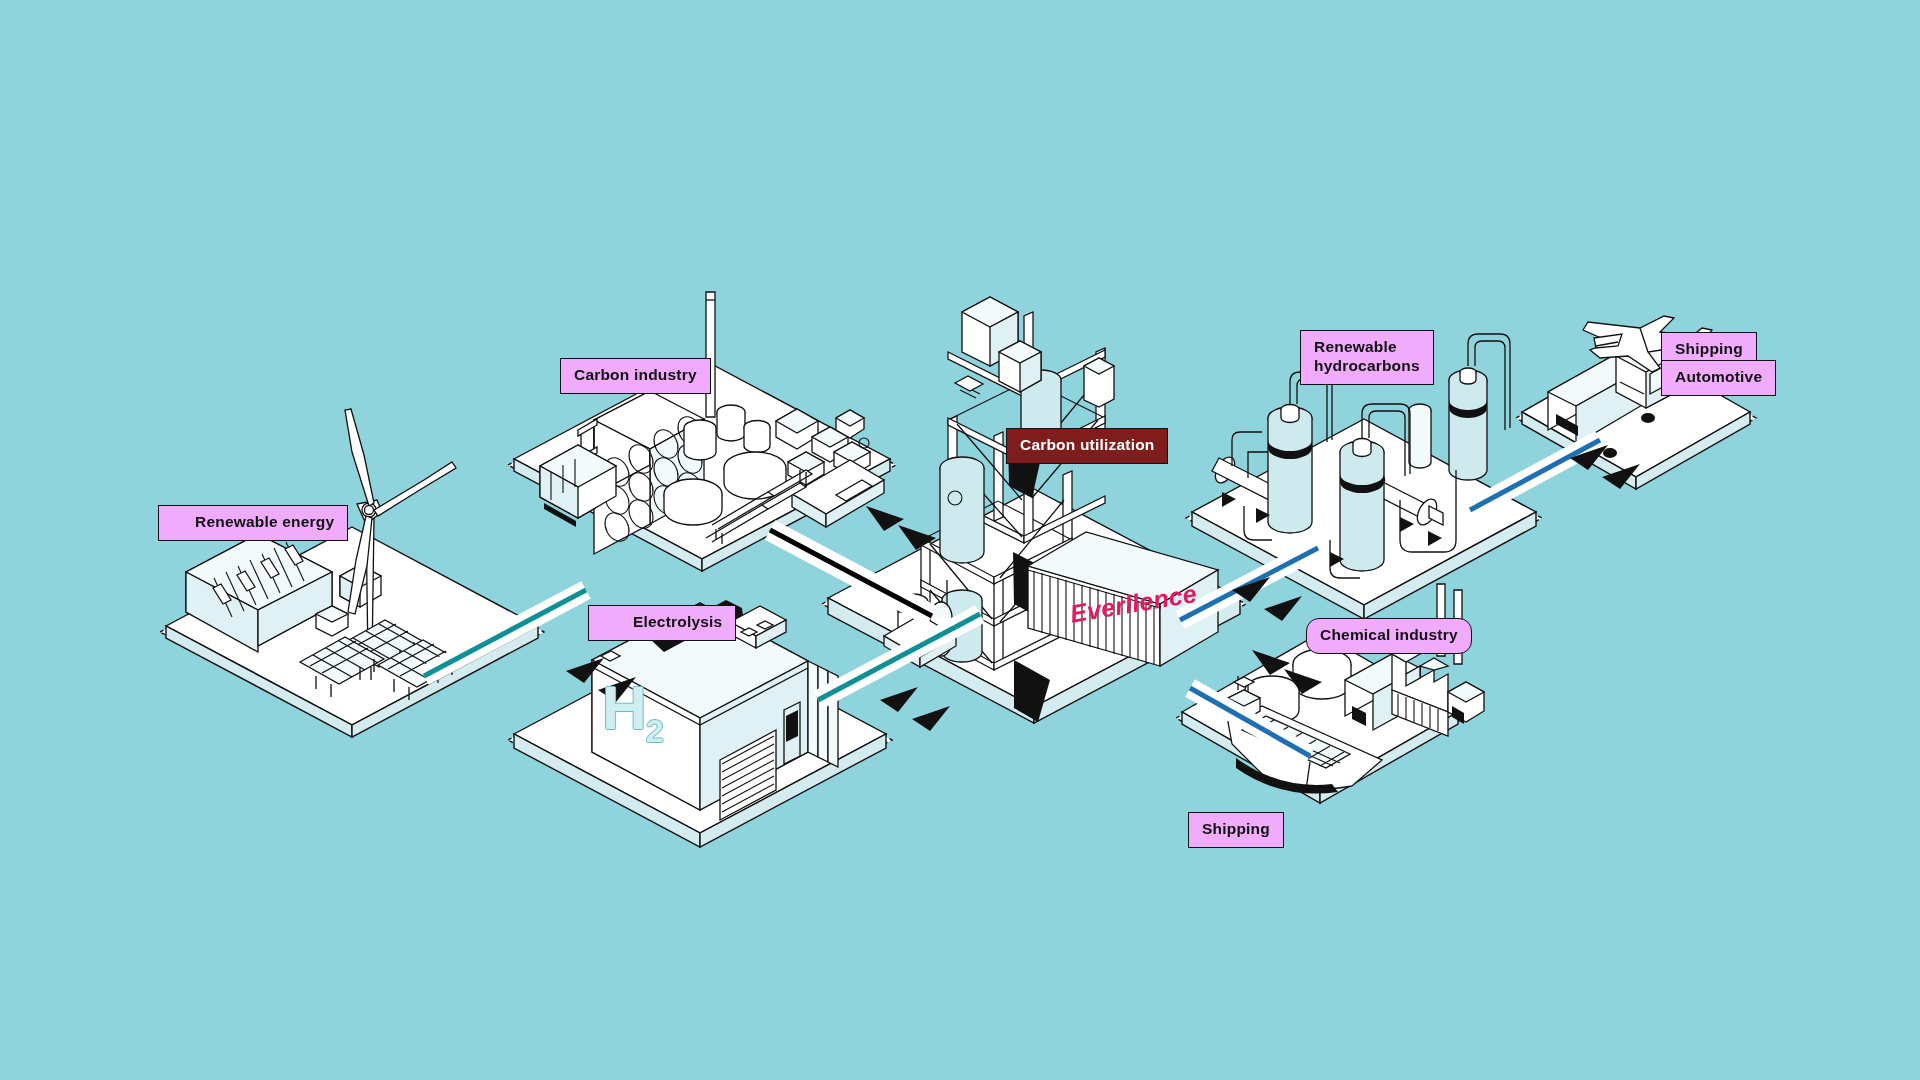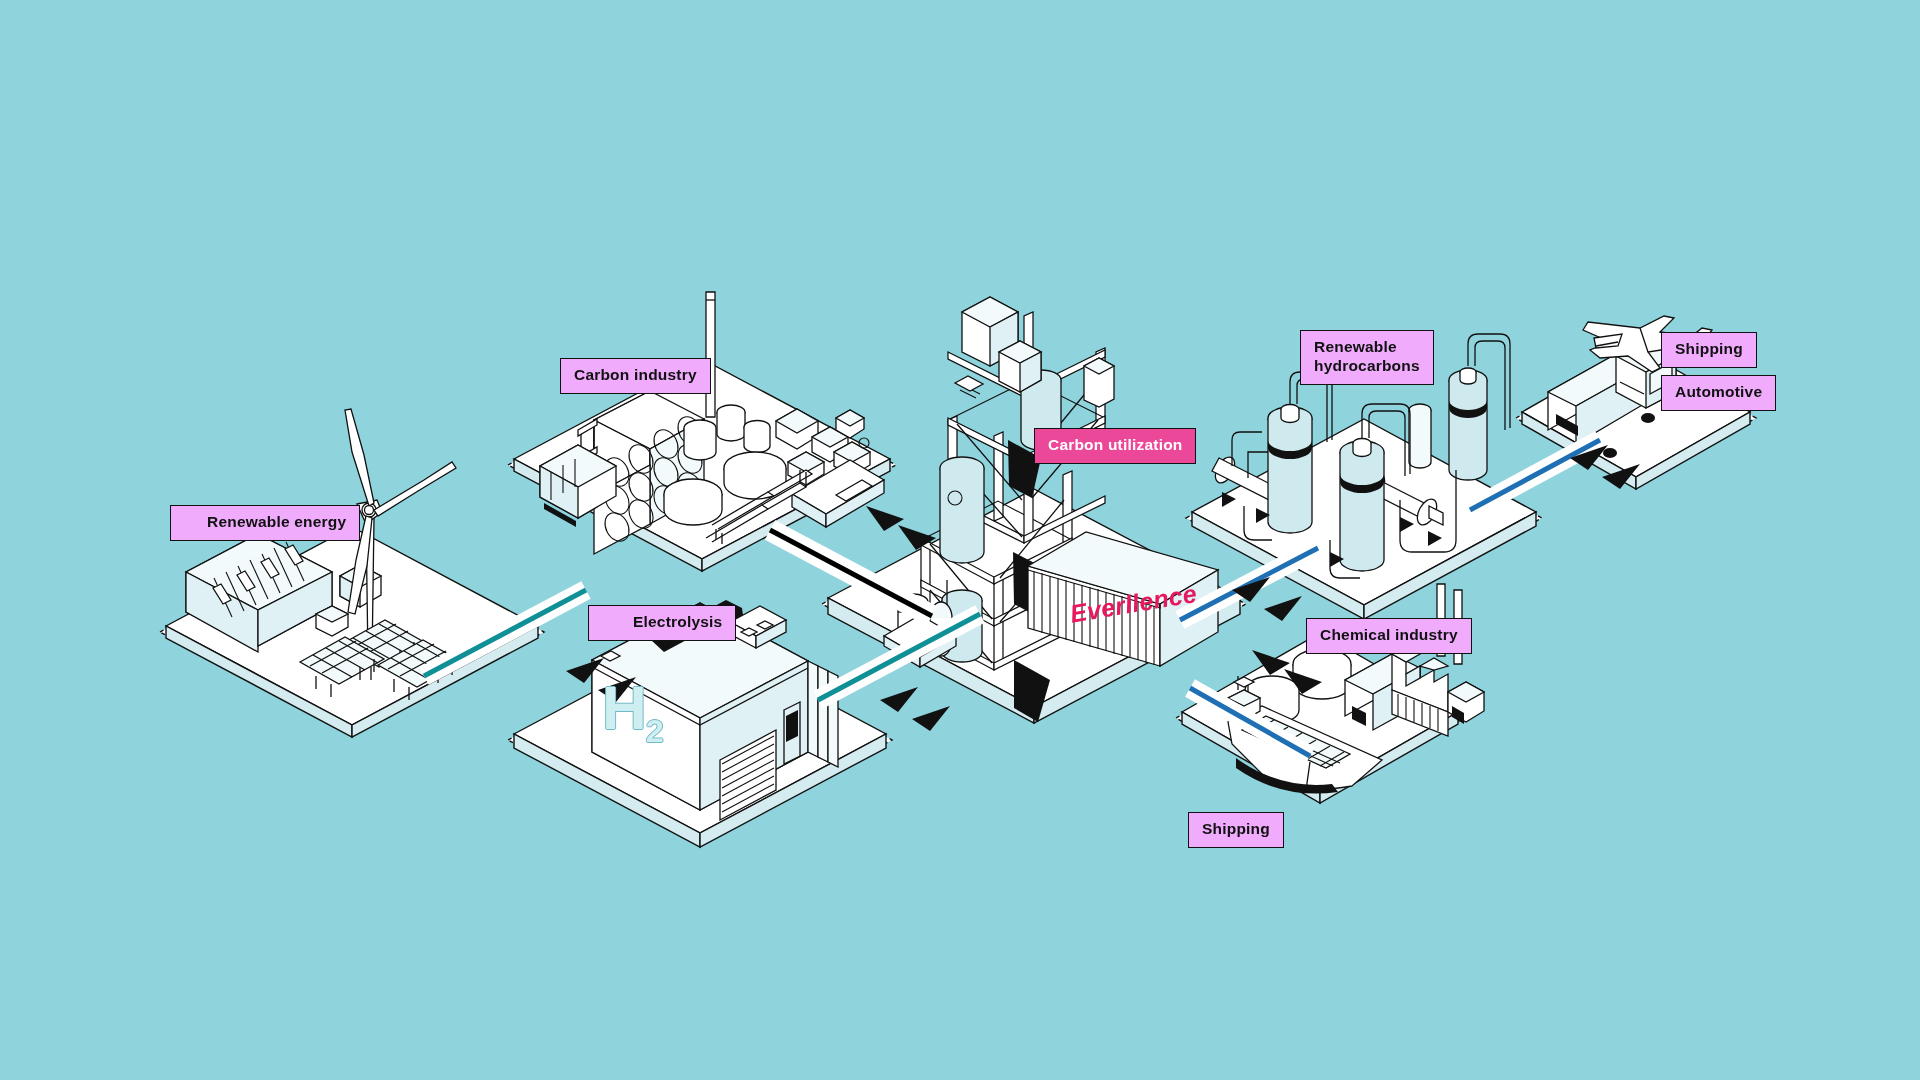--- a/index.html
+++ b/index.html
@@ -21,24 +21,23 @@
     font-weight:bold;
     font-size:15.5px;
     letter-spacing:0.2px;
     line-height:1.22;
     padding:7px 13px 8px 13px;
     white-space:pre-line;
     box-sizing:border-box;
     font-family:"Liberation Sans", sans-serif;
   }
   .label-box.dark{
-    background:#ec4899;
+    background:#7f1d1d;
     border-color:#111111;
     color:#ffffff;
-    margin-left:28px;
   }
   .logo-text{
     position:absolute;
     color:#e6185f;
     font-style:italic;
     font-weight:bold;
     font-size:25px;
     letter-spacing:0.3px;
     font-family:"Liberation Sans", sans-serif;
     transform:rotate(-9.5deg);
@@ -601,36 +600,36 @@
 
   <g>
     <path d="M1190 688 L1310 756" stroke="#ffffff" stroke-width="20" fill="none"></path>
     <path d="M1190 688 L1310 756" stroke="#1f6fb5" stroke-width="5" fill="none"></path>
     <path class="k" d="M1252 650 L1290 663 L1270 675 Z" fill="#1f6fb5"></path>
     <path class="k" d="M1284 669 L1322 682 L1302 694 Z" fill="#1f6fb5"></path>
   </g>
 
 </svg>
 
-<div class="label-box" style="left:170px; top:505px;padding-left:36px;">Renewable energy</div>
+<div class="label-box" style="left:158px; top:505px;padding-left:36px;">Renewable energy</div>
 
 <div class="label-box" style="left:560px; top:358px;">Carbon industry</div>
 
 <div class="label-box" style="left:588px; top:605px;padding-left:44px;">Electrolysis</div>
 
 <div class="label-box dark" style="left:1006px; top:428px;">Carbon utilization</div>
 
 <div class="label-box" style="left:1300px; top:330px;">Renewable
 hydrocarbons</div>
 
 <div class="label-box" style="left:1661px; top:332px;">Shipping</div>
 
-<div class="label-box" style="left:1661px; top:375px;">Automotive</div>
-
-<div class="label-box" style="left:1306px; top:618px;">Chemical industry</div>
+<div class="label-box" style="left:1661px; top:360px;">Automotive</div>
+
+<div class="label-box" style="left:1306px; top:618px;border-radius:13px;">Chemical industry</div>
 
 <div class="label-box" style="left:1188px; top:768px;margin-top:44px;">Shipping</div>
 
 <div class="logo-text" style="left:1068px; top:600px;">Everllence</div>
 
 <div class="h2-text" style="left:602px; top:672px;"><span>H</span><sub>2</sub></div>
 
 </div>
 
 </body></html>

